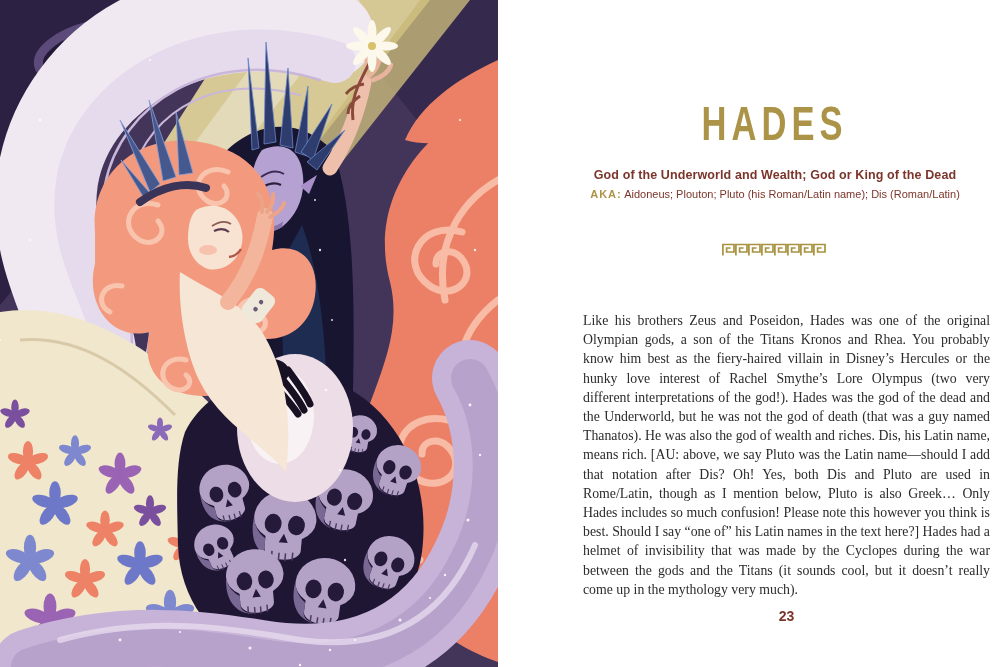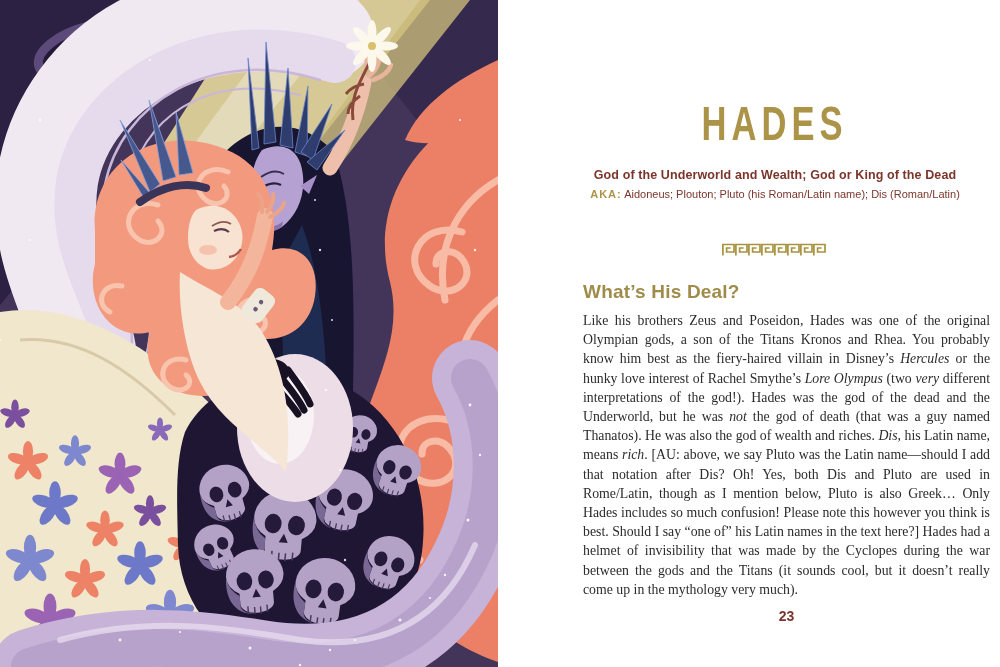--- a/index.html
+++ b/index.html
@@ -21,21 +21,21 @@
 
   .divider{position:absolute;left:0;width:100%;top:243px;text-align:center;}
   .divider svg{display:inline-block;}
 
   .section-heading{position:absolute;left:59px;top:281px;margin:0;color:#9f8c4a;
                    font-weight:bold;font-size:19px;letter-spacing:0.2px;}
 
   .body-text{position:absolute;left:59px;top:311px;width:407px;margin:0;
              font-family:"Liberation Serif",serif;color:#2b2b2b;
              font-size:13.8px;line-height:19.2px;text-align:justify;}
-  .body-text .it{font-style:italic;}
+  .body-text .it{}
 
   .page-number{position:absolute;left:59px;width:407px;top:608px;text-align:center;
                color:#7b352a;font-weight:bold;font-size:14px;}
 </style>
 </head>
 <body>
 
 <div class="spread">
 
   <div class="left-page">
@@ -284,19 +284,18 @@
           <use href="#gk" x="13"></use>
           <use href="#gk" x="26"></use>
           <use href="#gk" x="39"></use>
         <use href="#gk" x="52"></use>
           <use href="#gk" x="65"></use>
           <use href="#gk" x="78"></use>
           <use href="#gk" x="91"></use>
       </svg>
     </div>
 
-    <h2 class="section-heading">What’s His Deal?</h2>
 
     <p class="body-text"><span>Like his brothers Zeus and Poseidon, Hades was one of the original Olympian gods, a son of the Titans Kronos and Rhea. You probably know him best as the fiery-haired villain in Disney’s </span><span class="it">Hercules</span><span> or the hunky love interest of Rachel Smythe’s </span><span class="it">Lore Olympus</span><span> (two </span><span class="it">very</span><span> different interpretations of the god!). Hades was the god of the dead and the Underworld, but he was </span><span class="it">not</span><span> the god of death (that was a guy named Thanatos). He was also the god of wealth and riches. </span><span class="it">Dis</span><span>, his Latin name, means </span><span class="it">rich</span><span>. [AU: above, we say Pluto was the Latin name—should I add that notation after Dis? Oh! Yes, both Dis and Pluto are used in Rome/Latin, though as I mention below, Pluto is also Greek… Only Hades includes so much confusion! Please note this however you think is best. Should I say “one of” his Latin names in the text here?] Hades had a helmet of invisibility that was made by the Cyclopes during the war between the gods and the Titans (it sounds cool, but it doesn’t really come up in the mythology very much).</span></p>
 
     <div class="page-number">23</div>
   </div>
 </div>
 
 </body></html>

